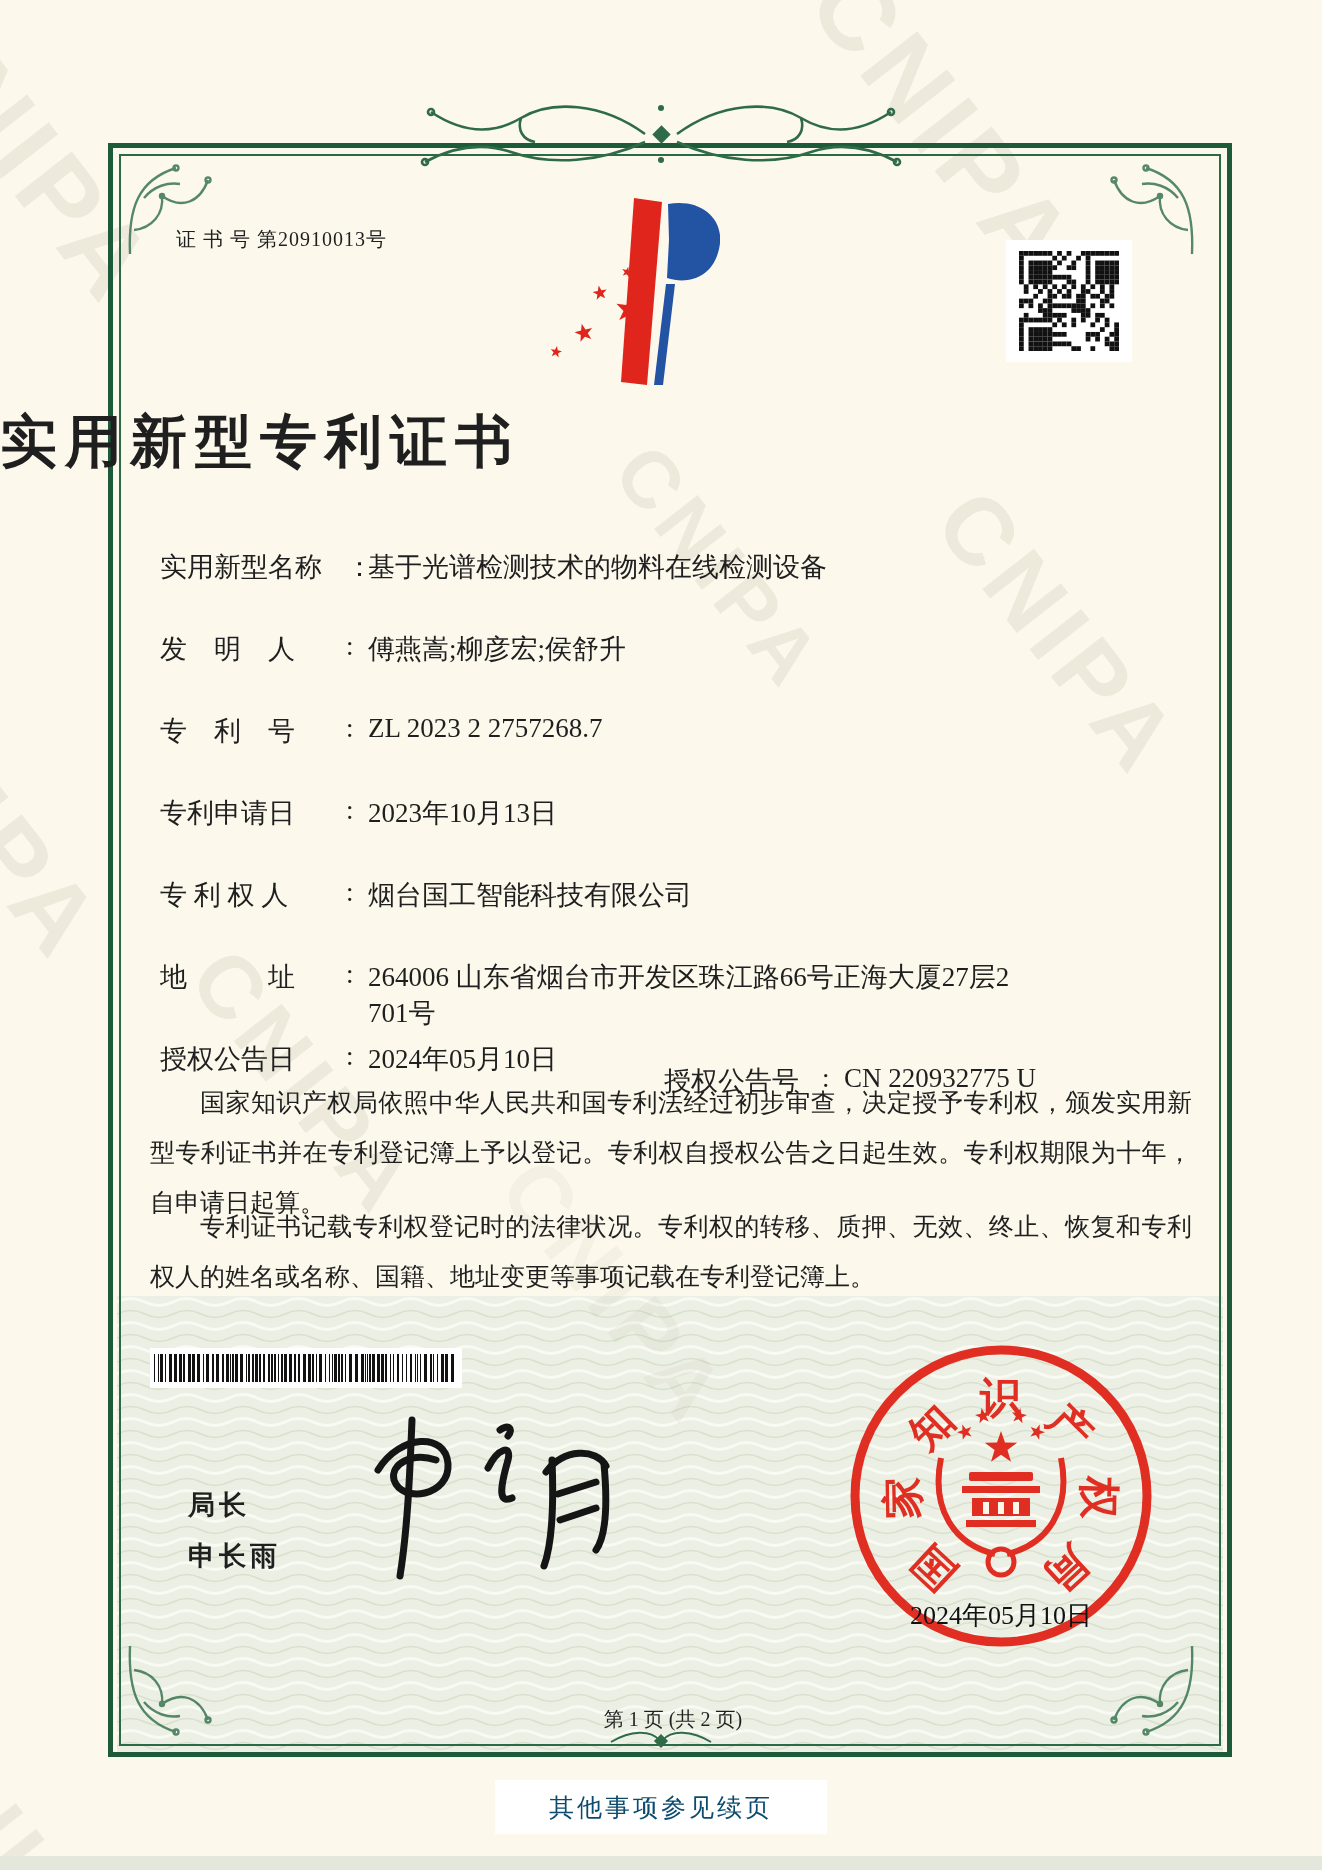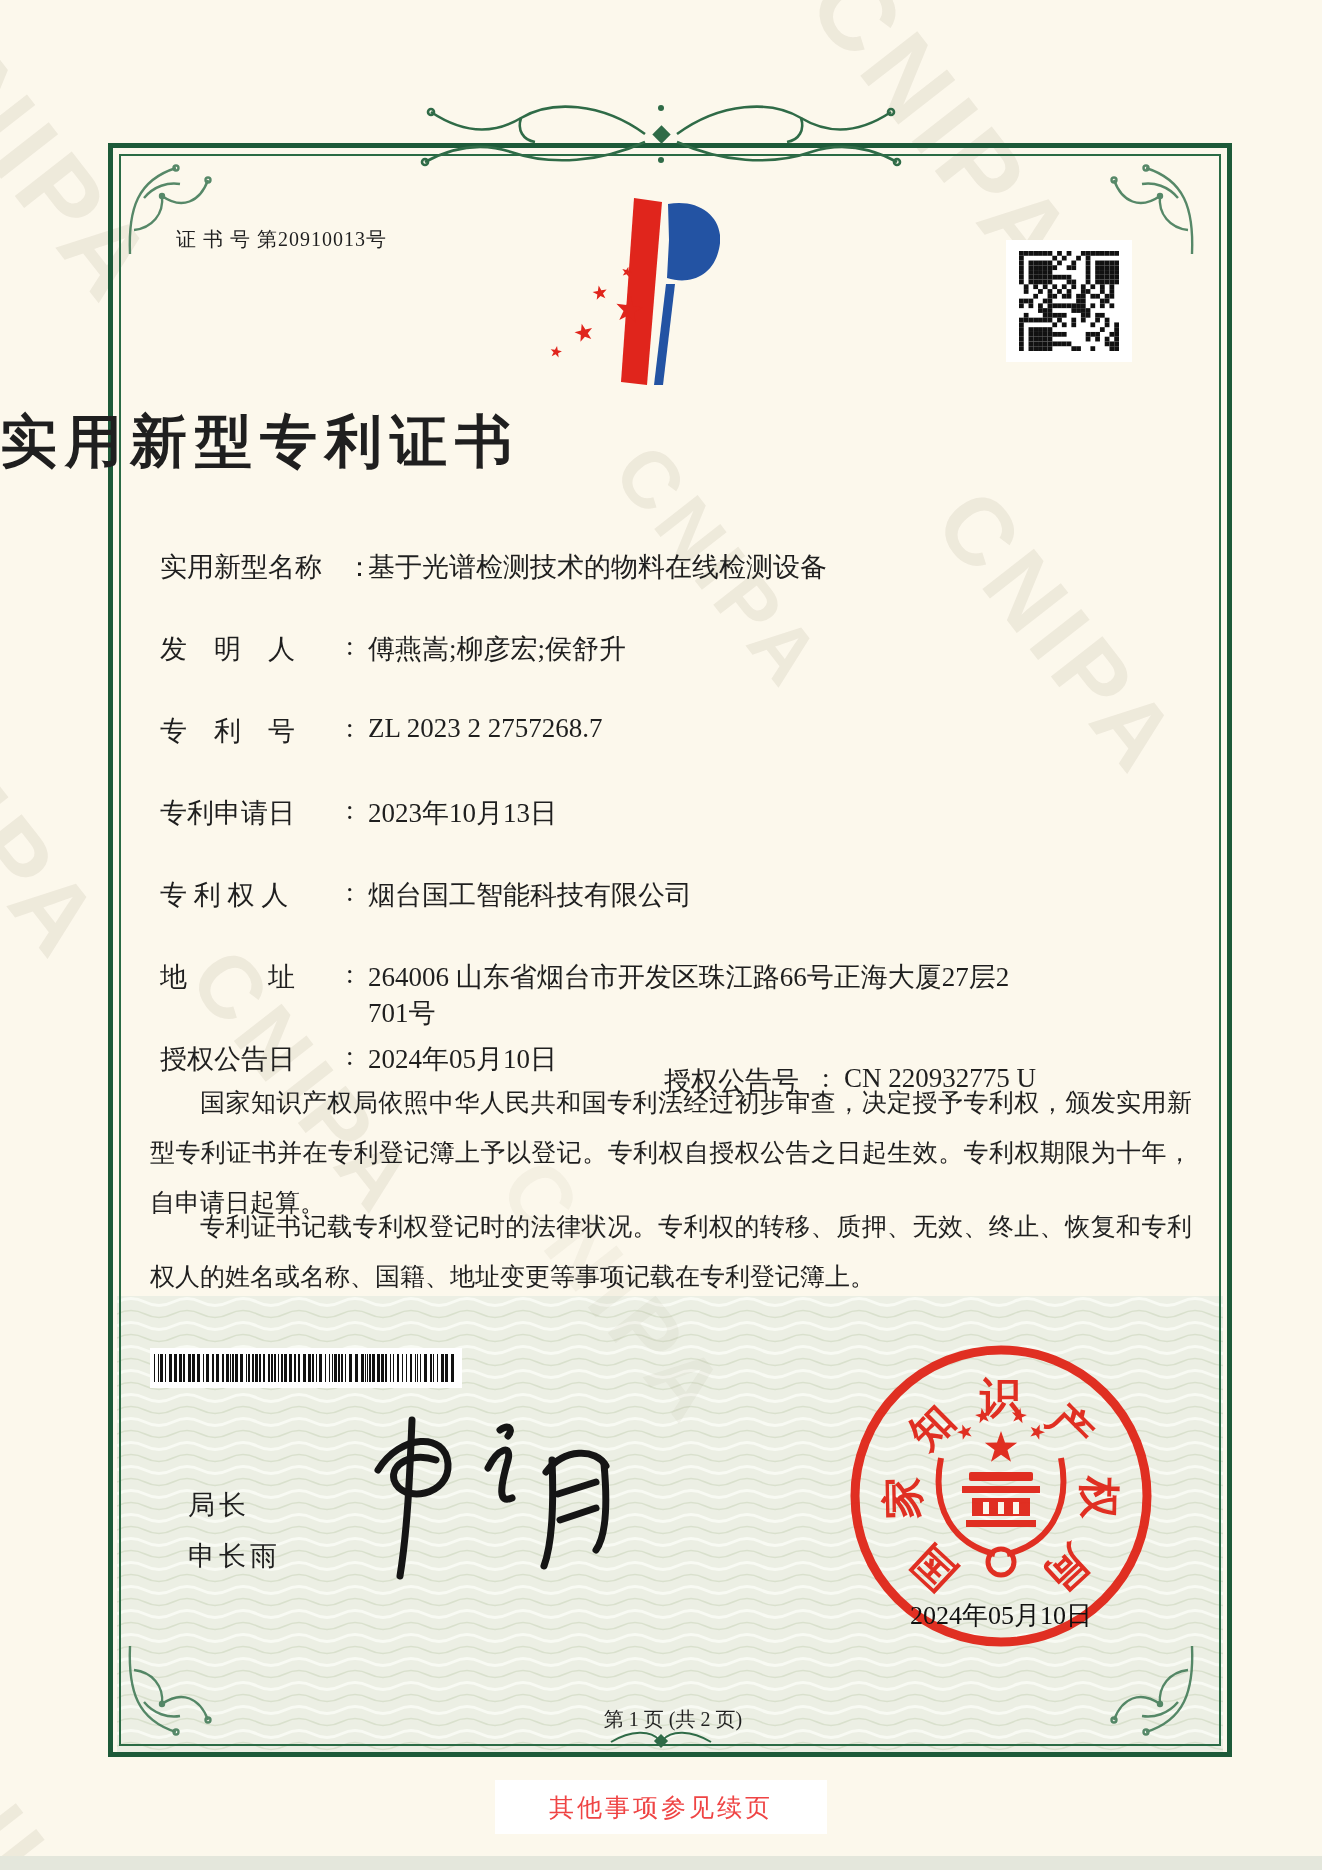--- a/index.html
+++ b/index.html
@@ -20,27 +20,27 @@
   .row{position:absolute;left:160px;display:flex;align-items:flex-start;font-size:27px;z-index:3;}
   .lbl{width:186px;flex:none;white-space:pre;}
   .colon{width:22px;flex:none;}
   .val{white-space:nowrap;}
   .val2{white-space:nowrap;}
   .grp2{position:absolute;left:504px;top:0;display:flex;margin-top:22px;}
   .grp2 .lbl{width:158px;}
   .para{position:absolute;left:150px;width:1042px;font-size:25px;line-height:50px;
       text-indent:2em;text-align:justify;z-index:3;}
   .officer{position:absolute;left:188px;font-family:"Liberation Sans","DejaVu Sans",sans-serif;
-      font-size:27px;font-weight:400;letter-spacing:4px;z-index:4;}
+      font-size:27px;font-weight:700;letter-spacing:4px;z-index:4;}
   .seal-date{position:absolute;left:895px;top:1598px;width:212px;text-align:center;
       font-size:26px;color:#111;z-index:5;}
   .page-info{position:absolute;left:12px;top:1706px;width:100%;text-align:center;font-size:20px;z-index:3;}
   .cont-strip{position:absolute;left:495px;top:1780px;width:332px;height:54px;background:#ffffff;
       display:flex;align-items:center;justify-content:center;z-index:3;}
-  .cont-strip span{font-size:25px;letter-spacing:3px;color:#ef4444;}
+  .cont-strip span{font-size:25px;letter-spacing:3px;color:#0c4a6e;}
   .bottom-band{position:absolute;left:0;top:1856px;width:1322px;height:14px;background:#e4e7dc;z-index:3;}
   svg{display:block;}
   .abs{position:absolute;}
 </style>
 </head>
 <body>
 
 <div class="page">
 
   <svg id="waves" class="waves" width="1106" height="459" viewBox="0 0 1106 459">

